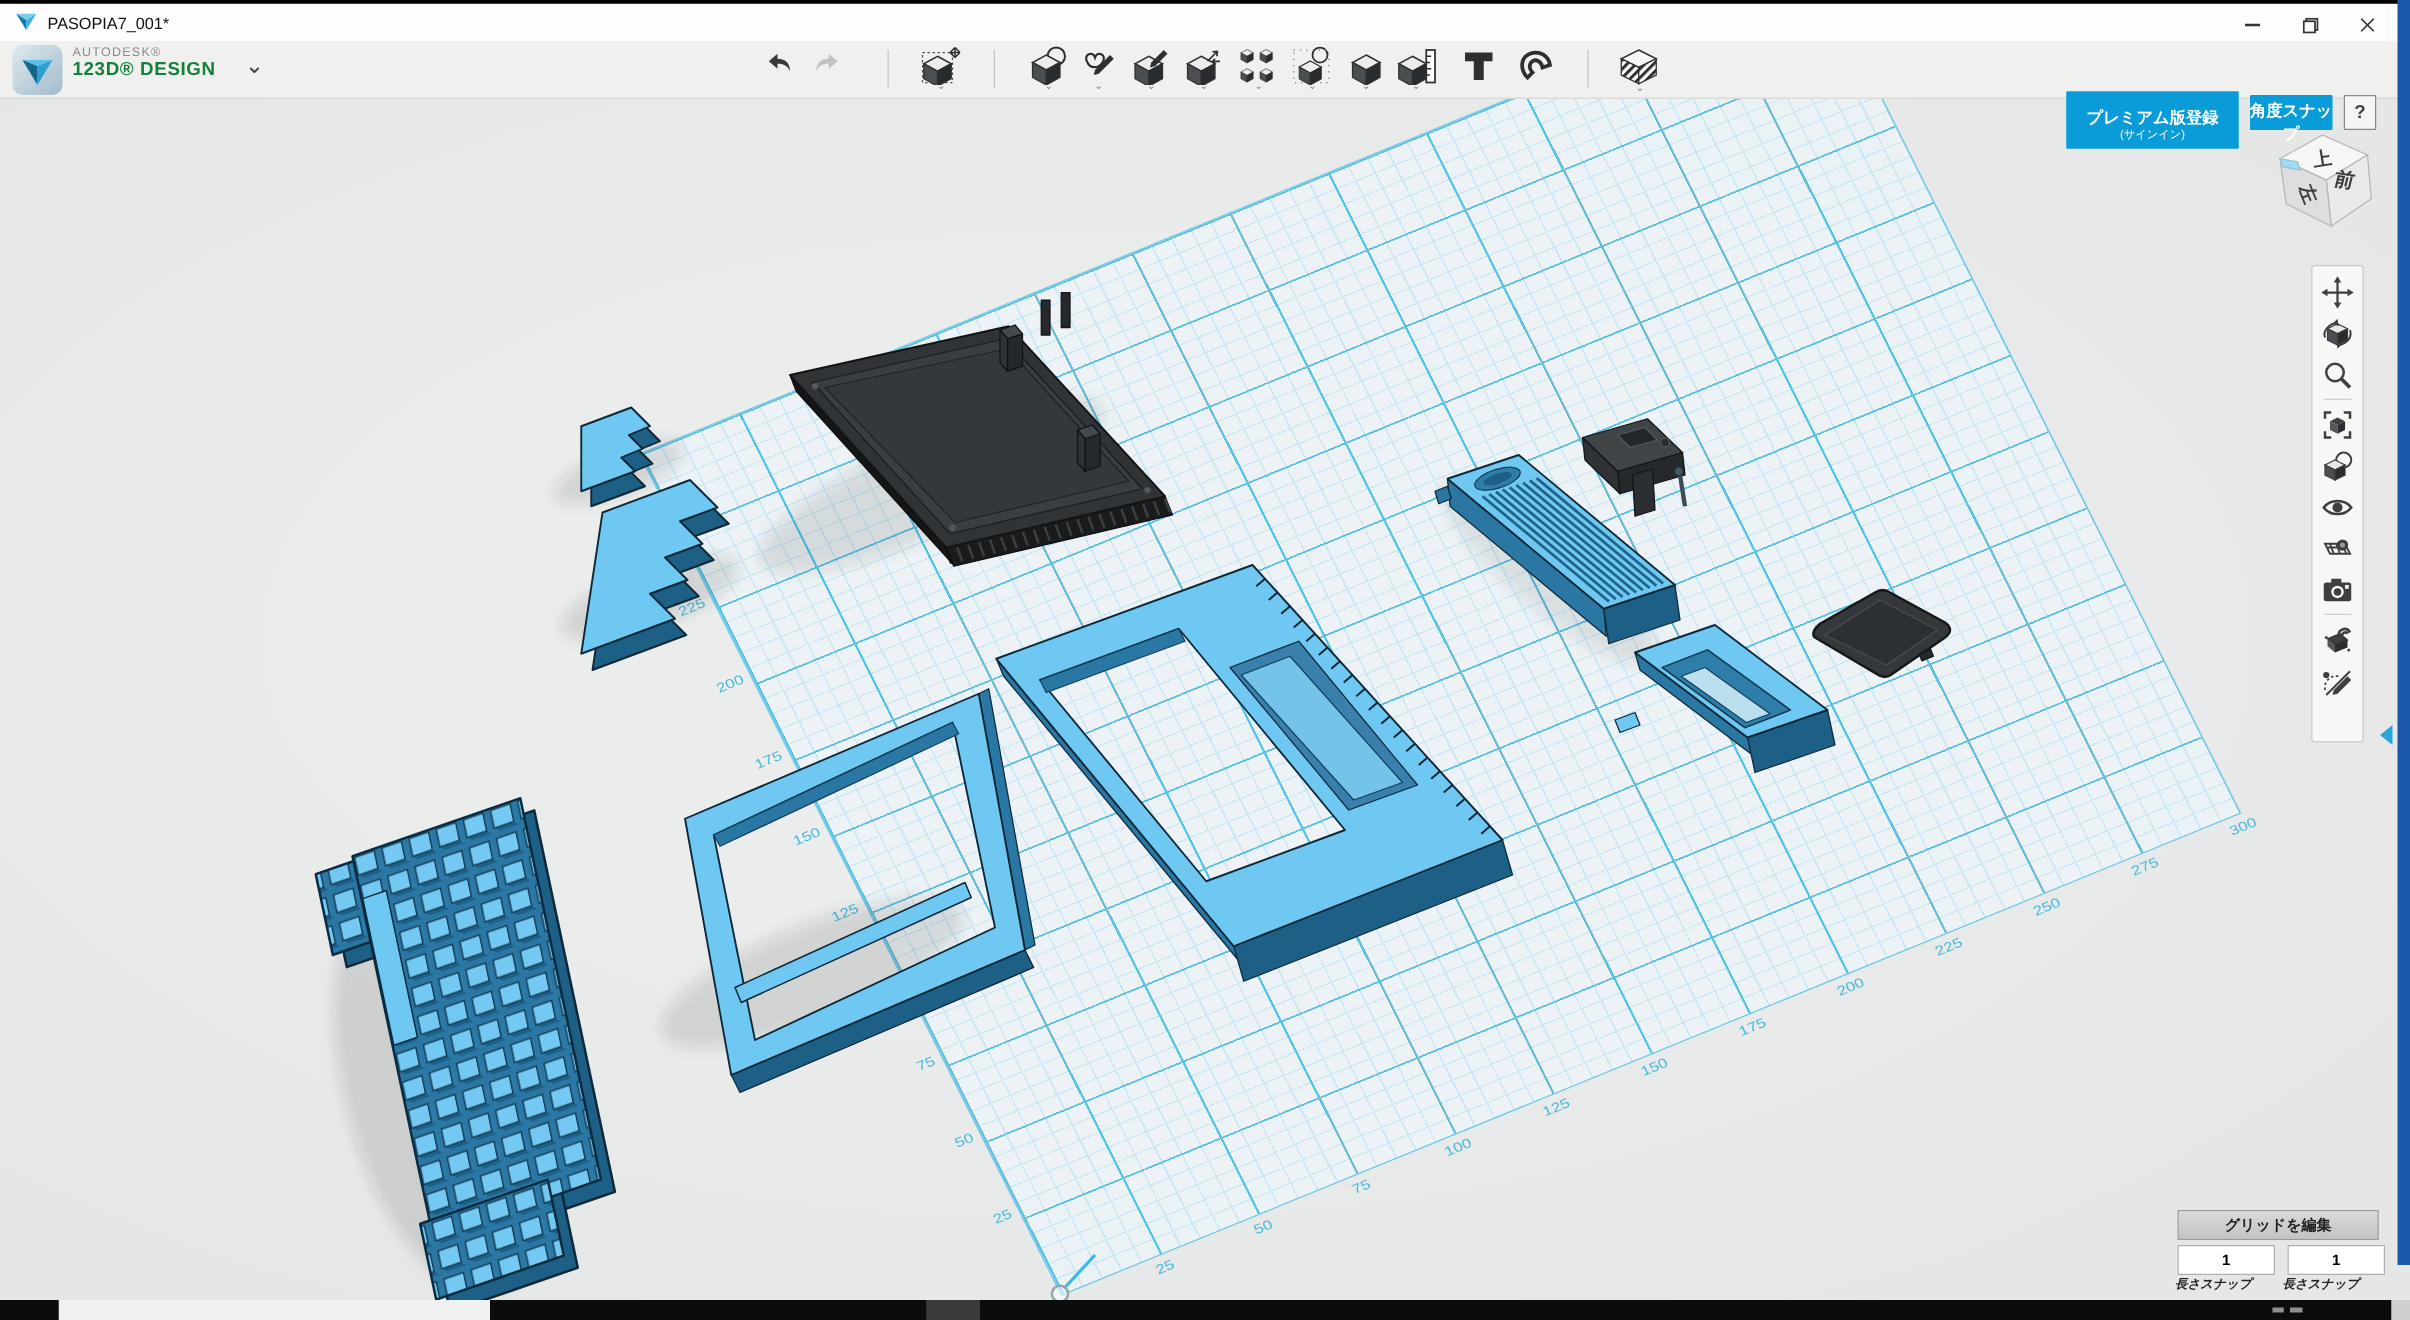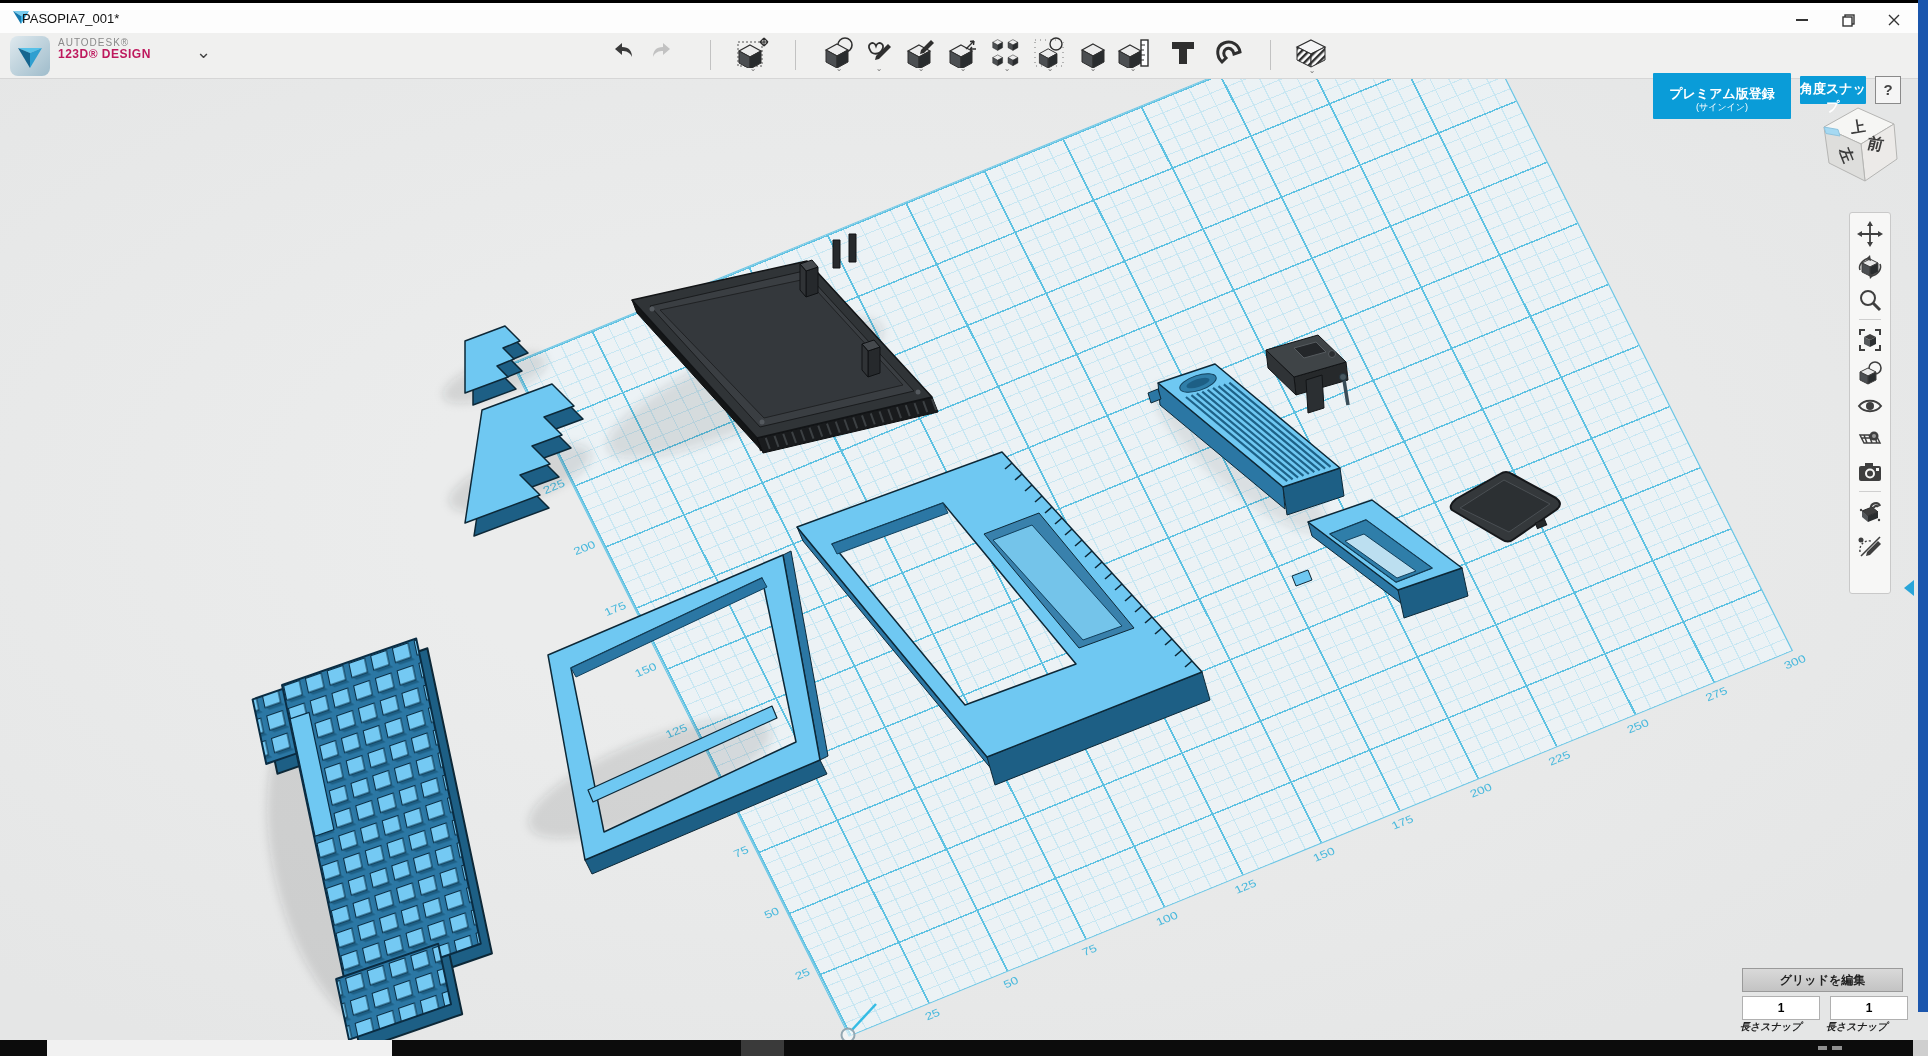--- a/index.html
+++ b/index.html
@@ -1,28 +1,28 @@
 <!DOCTYPE html>
 <html><head>
 <meta charset="utf-8">
 <style>
   html,body{margin:0;padding:0;width:1928px;height:1056px;overflow:hidden;
     font-family:"Liberation Sans",sans-serif;background:#e8e8e8;position:relative;}
   .abs{position:absolute;}
   
   #top-strip{left:0;top:0;width:1928px;height:3px;background:#000;z-index:60;}
   #titlebar{left:0;top:3px;width:1928px;height:30px;background:#fdfdfd;z-index:55;}
-  #title-text{left:22px;top:8px;font-size:13px;color:#111;}
+  #title-text{left:38px;top:8px;font-size:13px;color:#111;}
   .winbtn{top:3px;width:44px;height:28px;display:flex;align-items:center;justify-content:center;cursor:default;}
   
   #toolbar{left:0;top:33px;width:1928px;height:45px;background:#f0f0ef;border-bottom:1px solid #d6d6d6;z-index:50;}
   #app-logo{left:10px;top:3px;width:40px;height:40px;border-radius:8px;background:linear-gradient(135deg,#dfe9ee,#9fbccb);}
   #brand-text{left:58px;top:4px;line-height:1.1;}
   #brand-text .l1{font-size:10px;color:#8a8a8a;letter-spacing:1px;}
-  #brand-text .l2{font-size:12px;font-weight:bold;color:#be185d;letter-spacing:.5px;}
+  #brand-text .l2{font-size:15px;font-weight:bold;color:#15803d;letter-spacing:.5px;}
   #brand-caret{left:196px;top:8px;font-size:18px;color:#444;}
   .tb-sep{top:7px;width:1px;height:30px;background:#c2c2c2;}
   .tool{top:3px;width:38px;height:42px;display:flex;flex-direction:column;align-items:center;}
   .tool svg{display:block;}
   .flyout{font-size:8px;color:#777;line-height:4px;margin-top:-1px;}
   .bluebtn{background:#0a9cd8;color:#fff;text-align:center;border-radius:1px;cursor:pointer;}
   #premium-btn{left:1653px;top:40px;width:138px;height:34px;padding-top:12px;}
   #premium-btn .p1{font-size:13px;font-weight:bold;line-height:17px;}
   #premium-btn .p2{font-size:9px;line-height:10px;}
   #signin-btn{left:1800px;top:43px;width:66px;height:24px;font-size:13px;font-weight:bold;padding-top:4px;}

